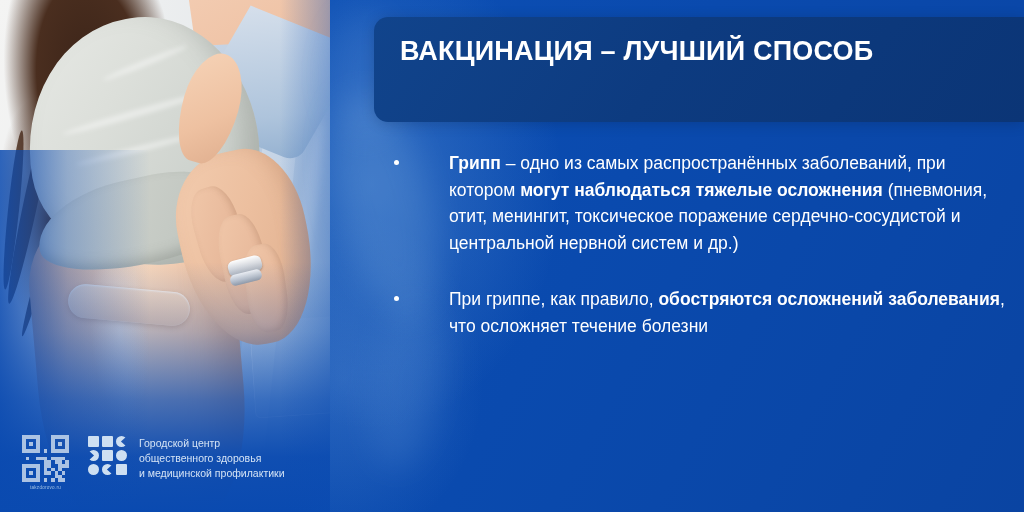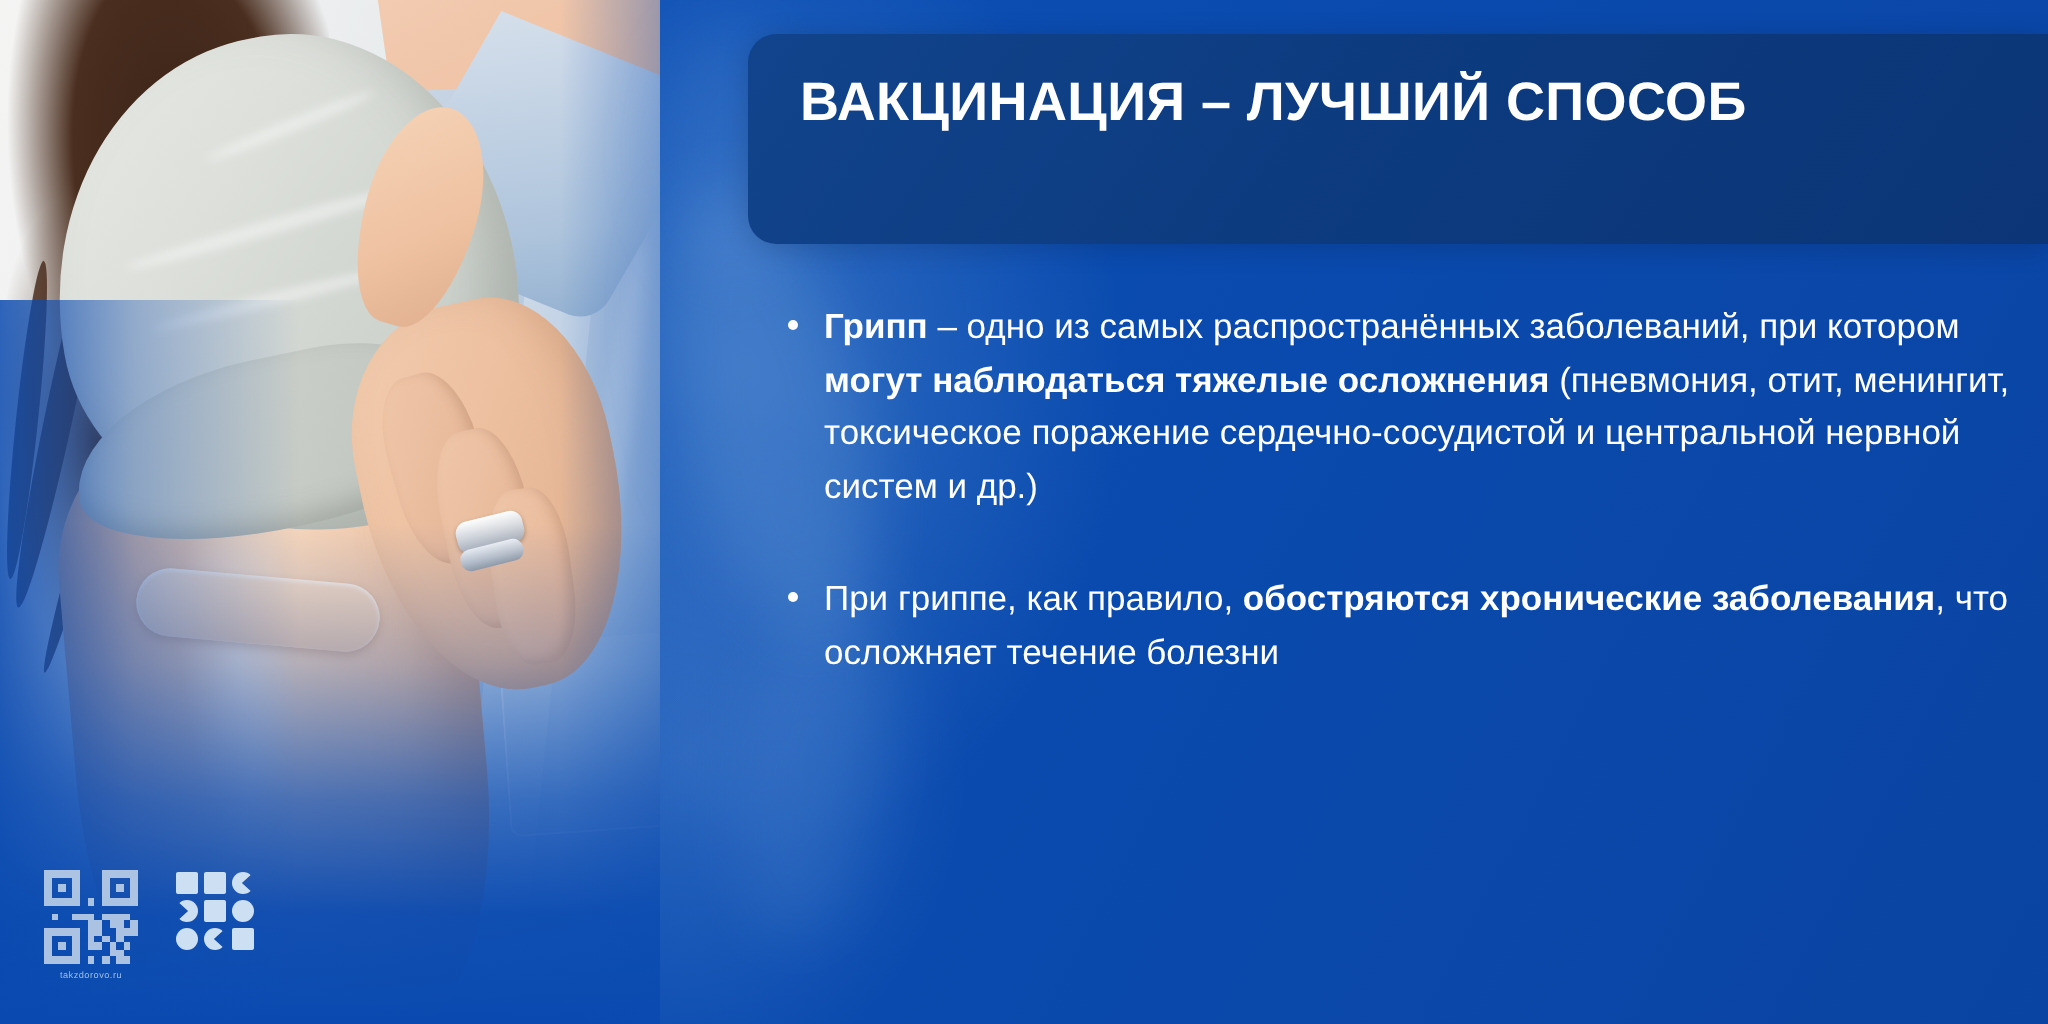--- a/index.html
+++ b/index.html
@@ -281,20 +281,21 @@
   .content {
     position: absolute;
     left: 394px; top: 150px;
     width: 620px;
     color: #ffffff;
   }
   .bullet-row {
     display: flex;
     align-items: flex-start;
     margin-bottom: 30px;
+    gap: 37px;
   }
   .bullet-dot {
     flex: 0 0 auto;
     width: 5px; height: 5px;
     border-radius: 50%;
     background: #ffffff;
     margin-top: 10px;
     margin-right: 13px;
   }
   .bullet-text {
@@ -422,21 +423,21 @@
 
   <div class="content">
 
     <div class="bullet-row">
       <span class="bullet-dot"></span>
       <div class="bullet-text"><b>Грипп</b><span> – одно из самых распространённых заболеваний, при котором </span><b>могут наблюдаться тяжелые осложнения</b><span> (пневмония, отит, менингит, токсическое поражение сердечно-сосудистой и центральной нервной систем и др.)</span></div>
     </div>
 
     <div class="bullet-row">
       <span class="bullet-dot"></span>
-      <div class="bullet-text"><span>При гриппе, как правило, </span><b>обостряются хронические заболевания</b><span>, что осложняет течение болезни</span></div>
+      <div class="bullet-text"><span>При гриппе, как правило, </span><b>обостряются осложнений заболевания</b><span>, что осложняет течение болезни</span></div>
     </div>
 
   </div>
 
   <div class="footer">
     <div class="qr-wrap">
       <div class="qr" id="qr">
           <i class="on"></i>
           <i class="on"></i>
           <i class="on"></i>
@@ -615,15 +616,20 @@
       <span class="sq"></span>
       <span class="pacL"></span>
       <span class="pacR"></span>
       <span class="sq"></span>
       <span class="ci"></span>
       <span class="ci"></span>
       <span class="pacL"></span>
       <span class="sq"></span>
     </div>
 
+    <div class="org">
+      <div>Городской центр</div>
+      <div>общественного здоровья</div>
+      <div>и медицинской профилактики</div>
+    </div>
   </div>
 
 </div>
 
 </body></html>

